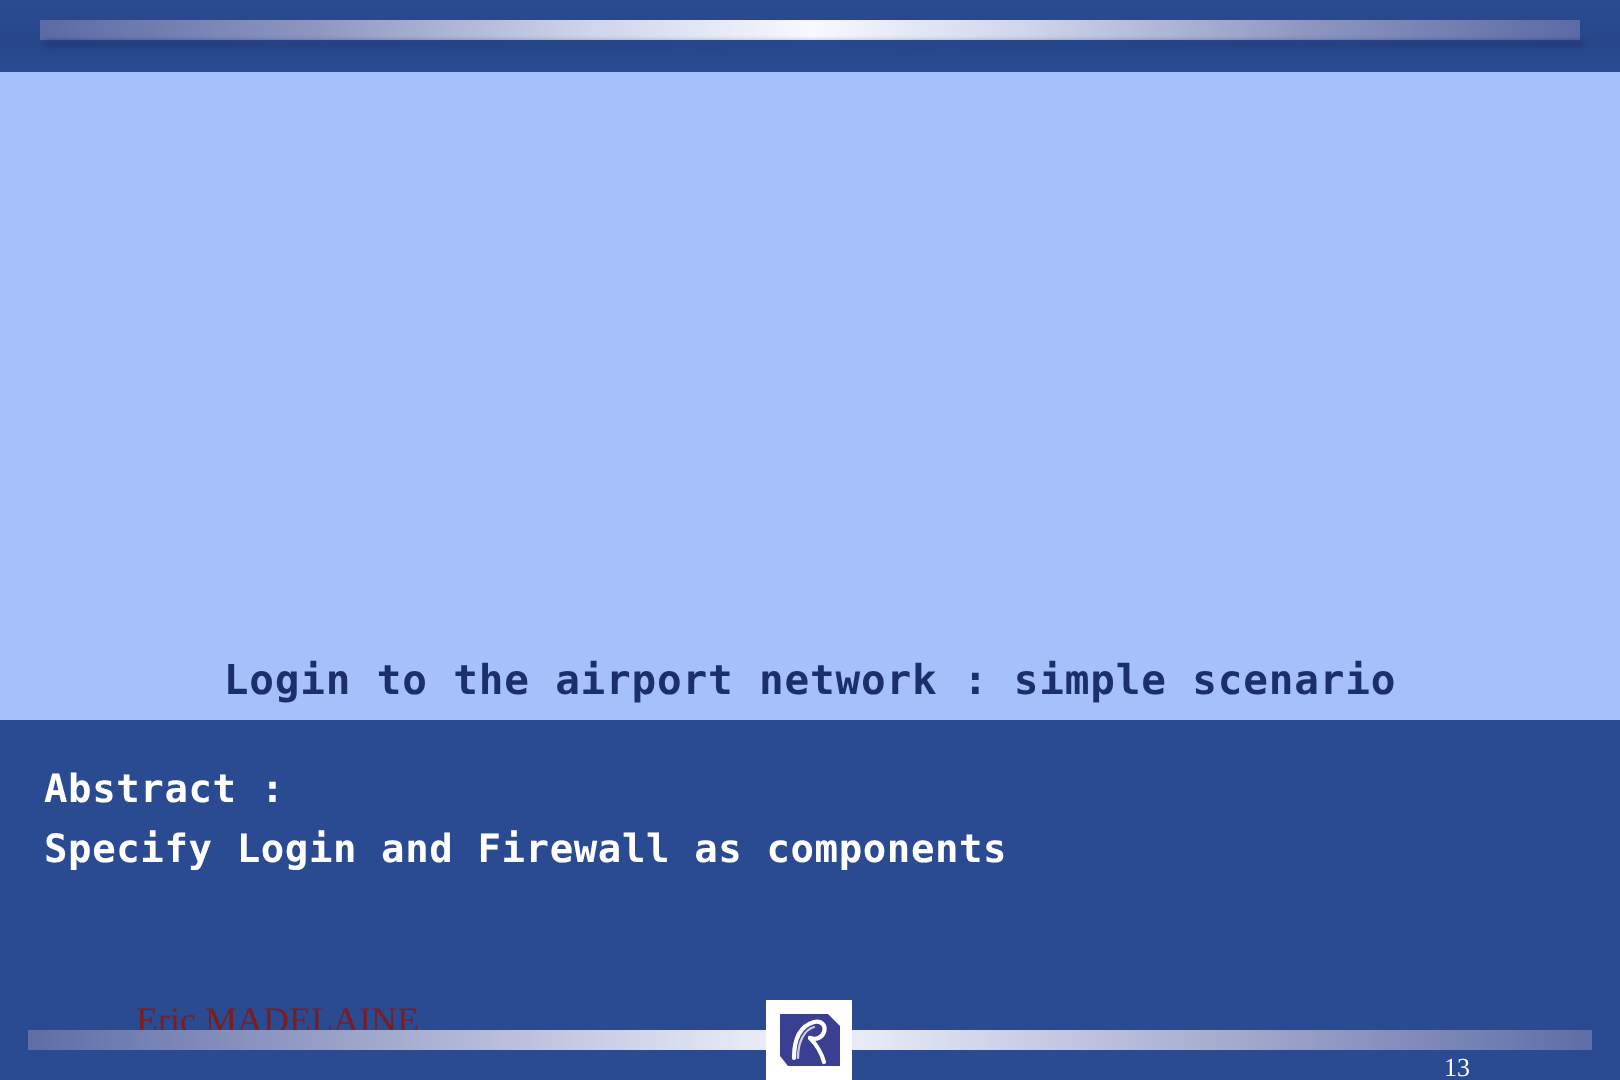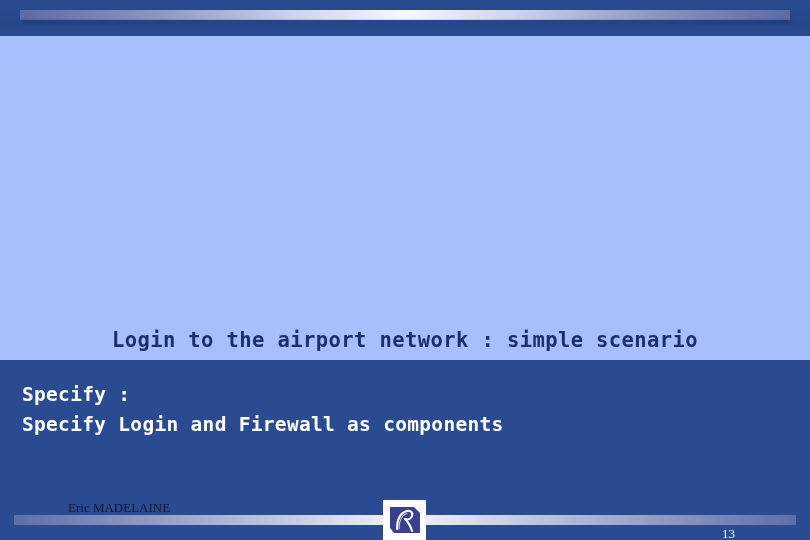--- a/index.html
+++ b/index.html
@@ -113,22 +113,22 @@
         #f2f4fc 50%,
         #d3d8ec 60%,
         #9aa2c8 80%,
         #5f6da8 100%);
   }
   .footer-author {
     position: absolute;
     left: 68px;
     top: 500px;
     font-family: "Liberation Serif", "DejaVu Serif", serif;
-    font-size: 13px;
-    color: #0f172a;
+    font-size: 18px;
+    color: #7f1d1d;
     white-space: nowrap;
     text-align: center;
   }
   .footer-page {
     position: absolute;
     left: 722px;
     top: 526px;
     font-family: "Liberation Serif", "DejaVu Serif", serif;
     font-size: 13px;
     color: #ffffff;
@@ -157,21 +157,21 @@
   <div class="top-banner">
     <div class="top-stripe"></div>
     <div class="top-stripe-shadow"></div>
   </div>
 
   <div class="lower-panel"></div>
 
   <div class="slide-title">Login to the airport network : simple scenario</div>
 
   <div class="body-block">
-    <div class="body-line">Specify :</div>
+    <div class="body-line">Abstract :</div>
     <div class="body-line">Specify Login and Firewall as components</div>
   </div>
 
   <div class="footer-author">Eric MADELAINE</div>
 
   <div class="footer-line"></div>
 
   <div class="footer-logo">
     <svg width="34" height="32" viewBox="0 0 34 32" aria-hidden="true">
       <rect x="0" y="0" width="34" height="32" fill="#ffffff"></rect>

